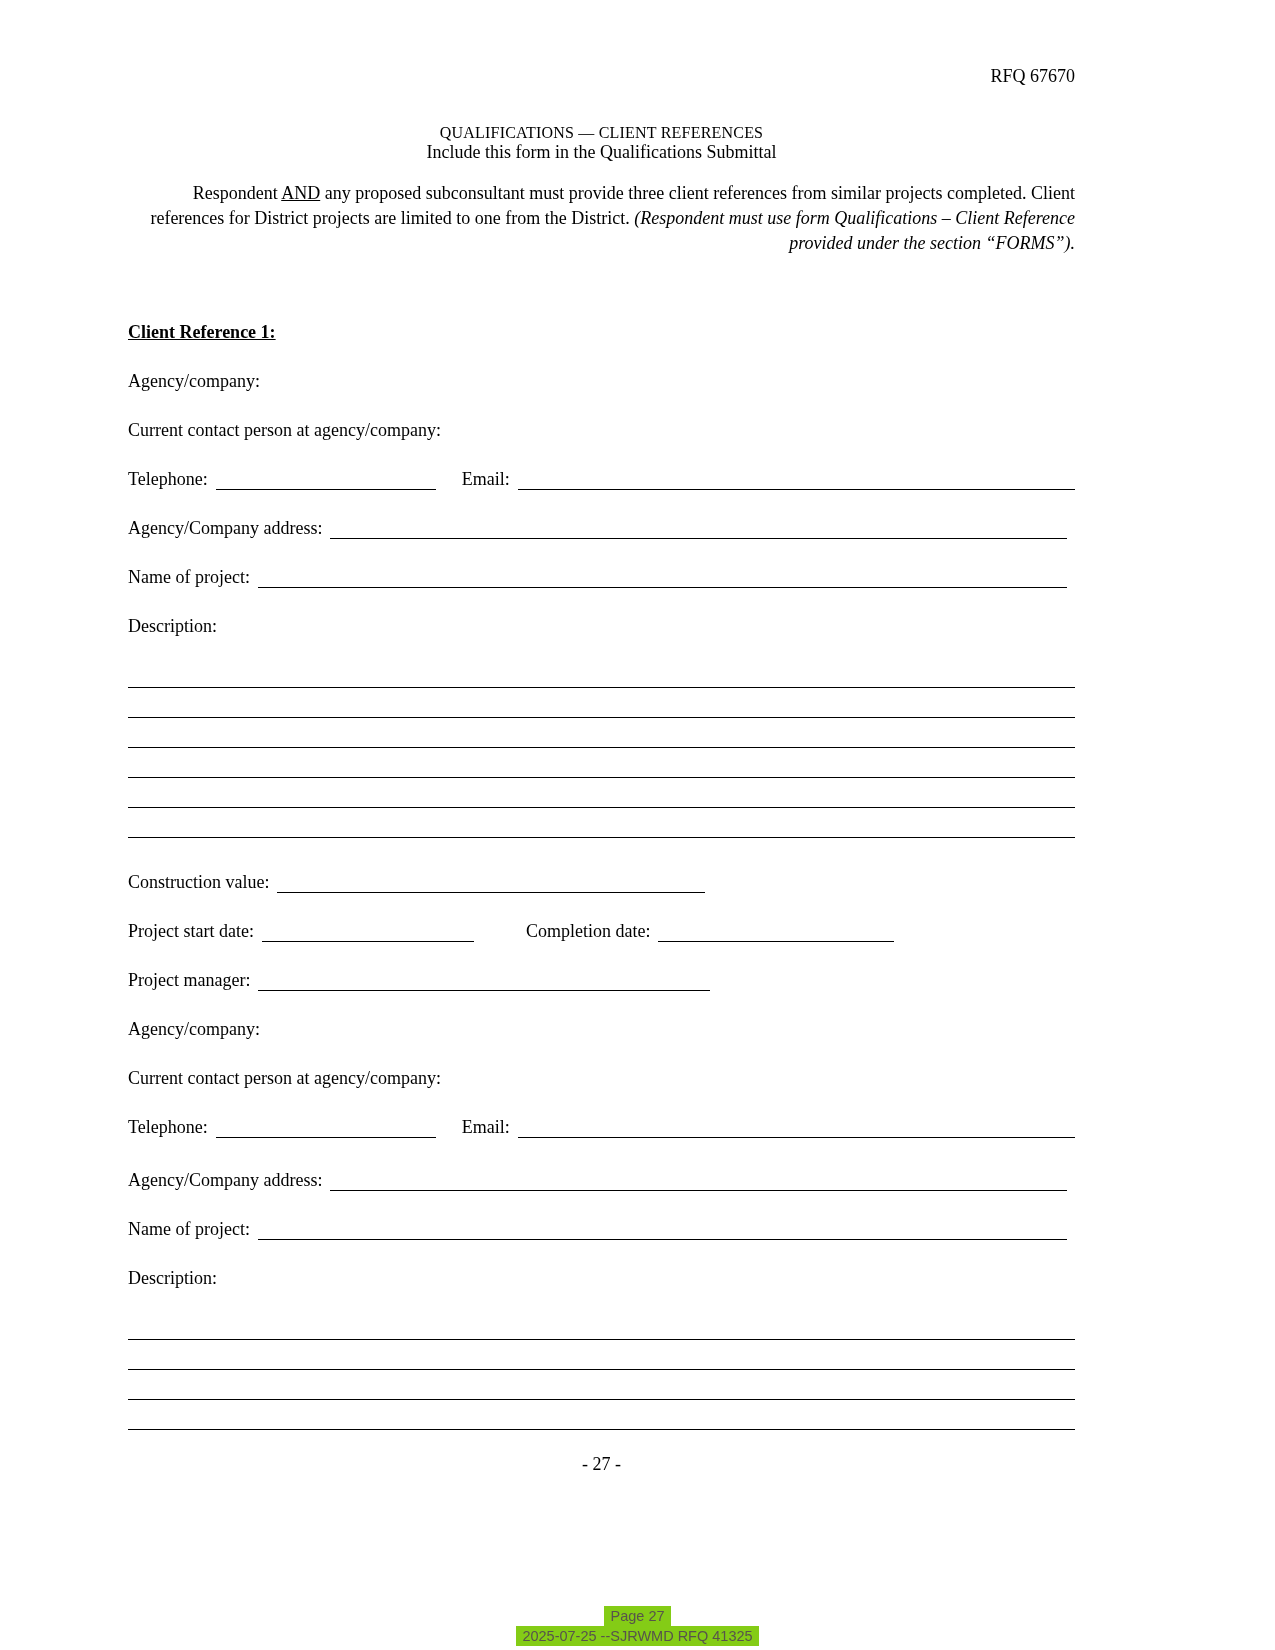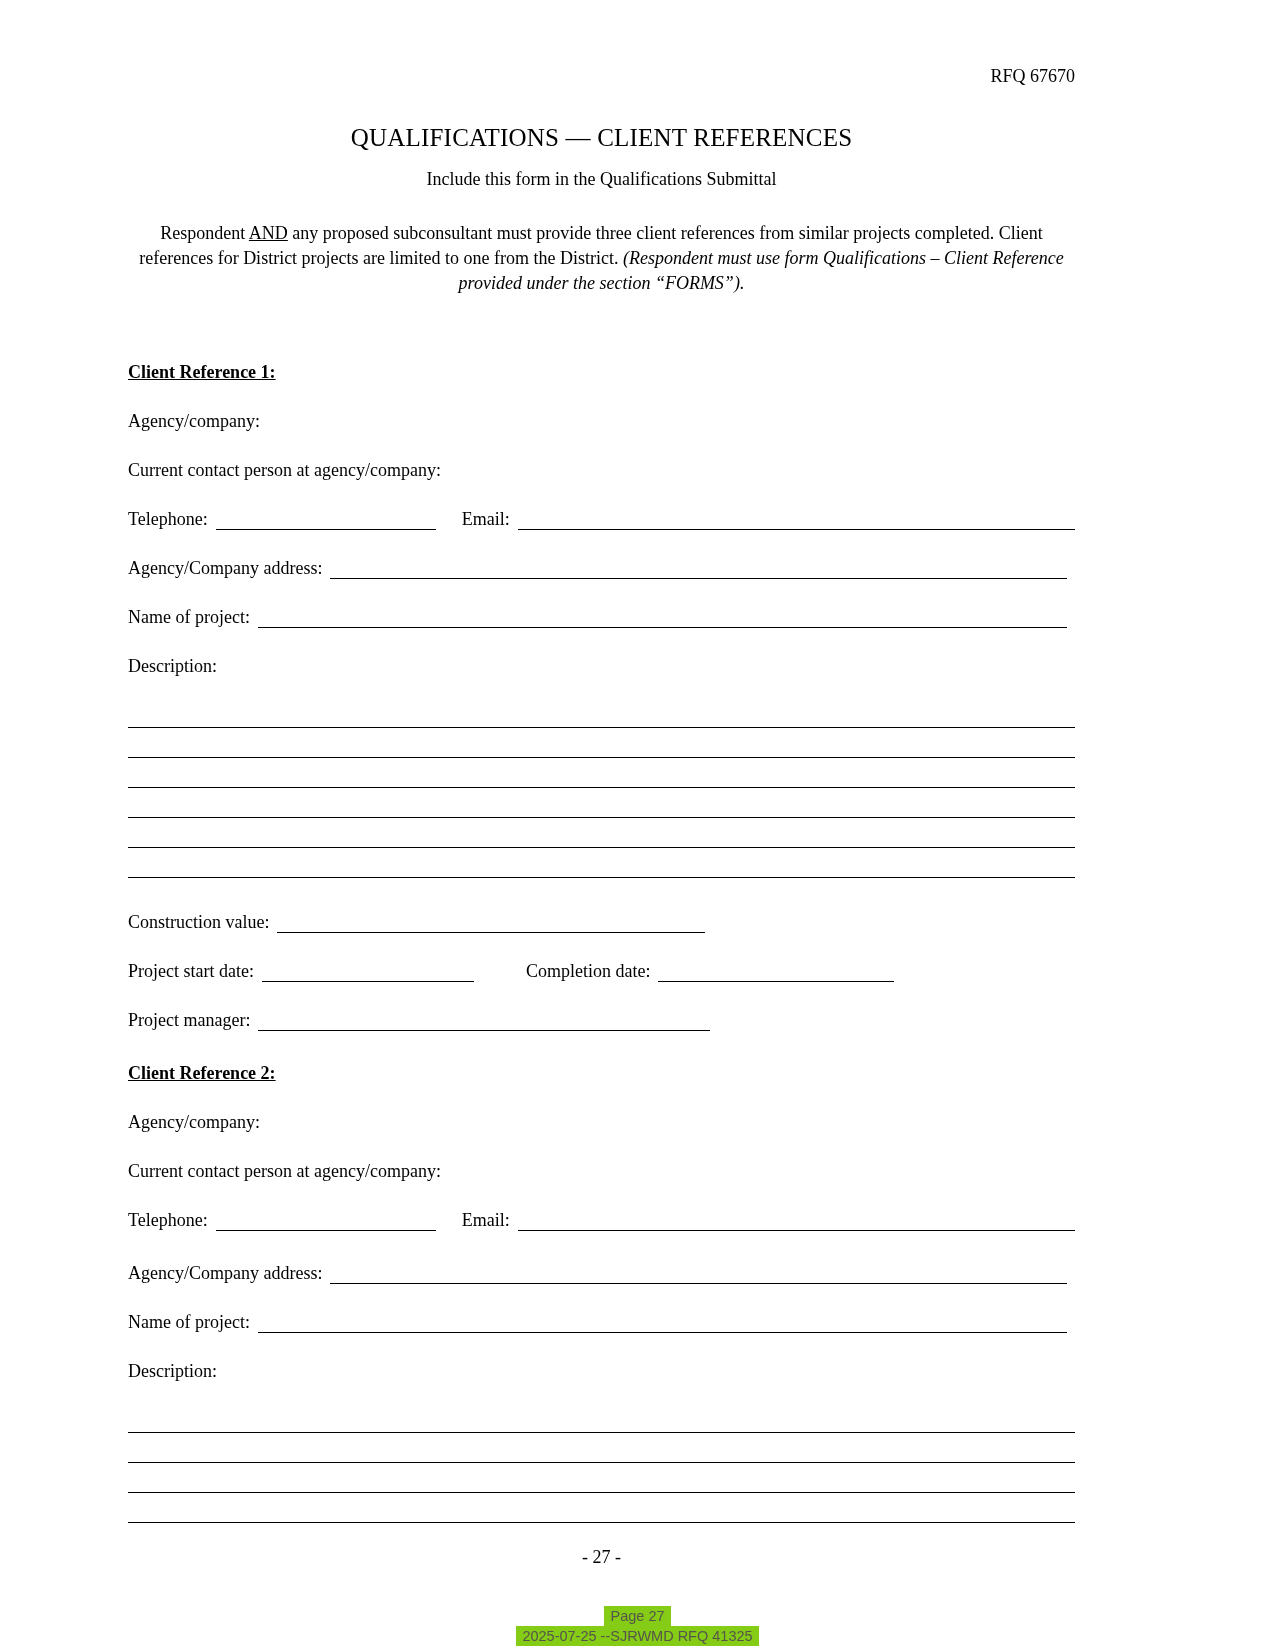--- a/index.html
+++ b/index.html
@@ -20,33 +20,32 @@
     width: 947px;
   }
   .rfq-number {
     margin-top: 66px;
     text-align: right;
     font-size: 18px;
   }
   .doc-title {
     margin-top: 37px;
     text-align: center;
-    font-size: 25px;
+    font-size: 16px;
     letter-spacing: 0.2px;
   }
   .doc-subtitle {
-    margin-top: 17px;
     text-align: center;
     font-size: 18px;
   }
   .intro {
-    margin-top: 31px;
+    margin-top: 18px;
     font-size: 18px;
     line-height: 25px;
-    text-align: center;
+    text-align: right;
   }
   .intro .u { text-decoration: underline; }
   .intro .it { font-style: italic; }
   .section-heading {
     font-weight: bold;
     font-size: 18px;
     text-decoration: underline;
   }
   .heading-1 { margin-top: 66px; }
   .heading-2 { margin-top: 32px; }
@@ -160,21 +159,20 @@
       <span class="blank" style="width:212px"></span>
       <span class="label-gap" style="margin-left:52px">Completion date:</span>
       <span class="blank" style="width:236px"></span>
     </div>
 
     <div class="field-row">
       <span>Project manager:</span>
       <span class="blank" style="width:452px"></span>
     </div>
 
-    <div class="section-heading heading-2">Client Reference 2:</div>
 
     <div class="field-row">
       <span>Agency/company:</span>
     </div>
 
     <div class="field-row">
       <span>Current contact person at agency/company:</span>
     </div>
 
     <div class="field-row">

